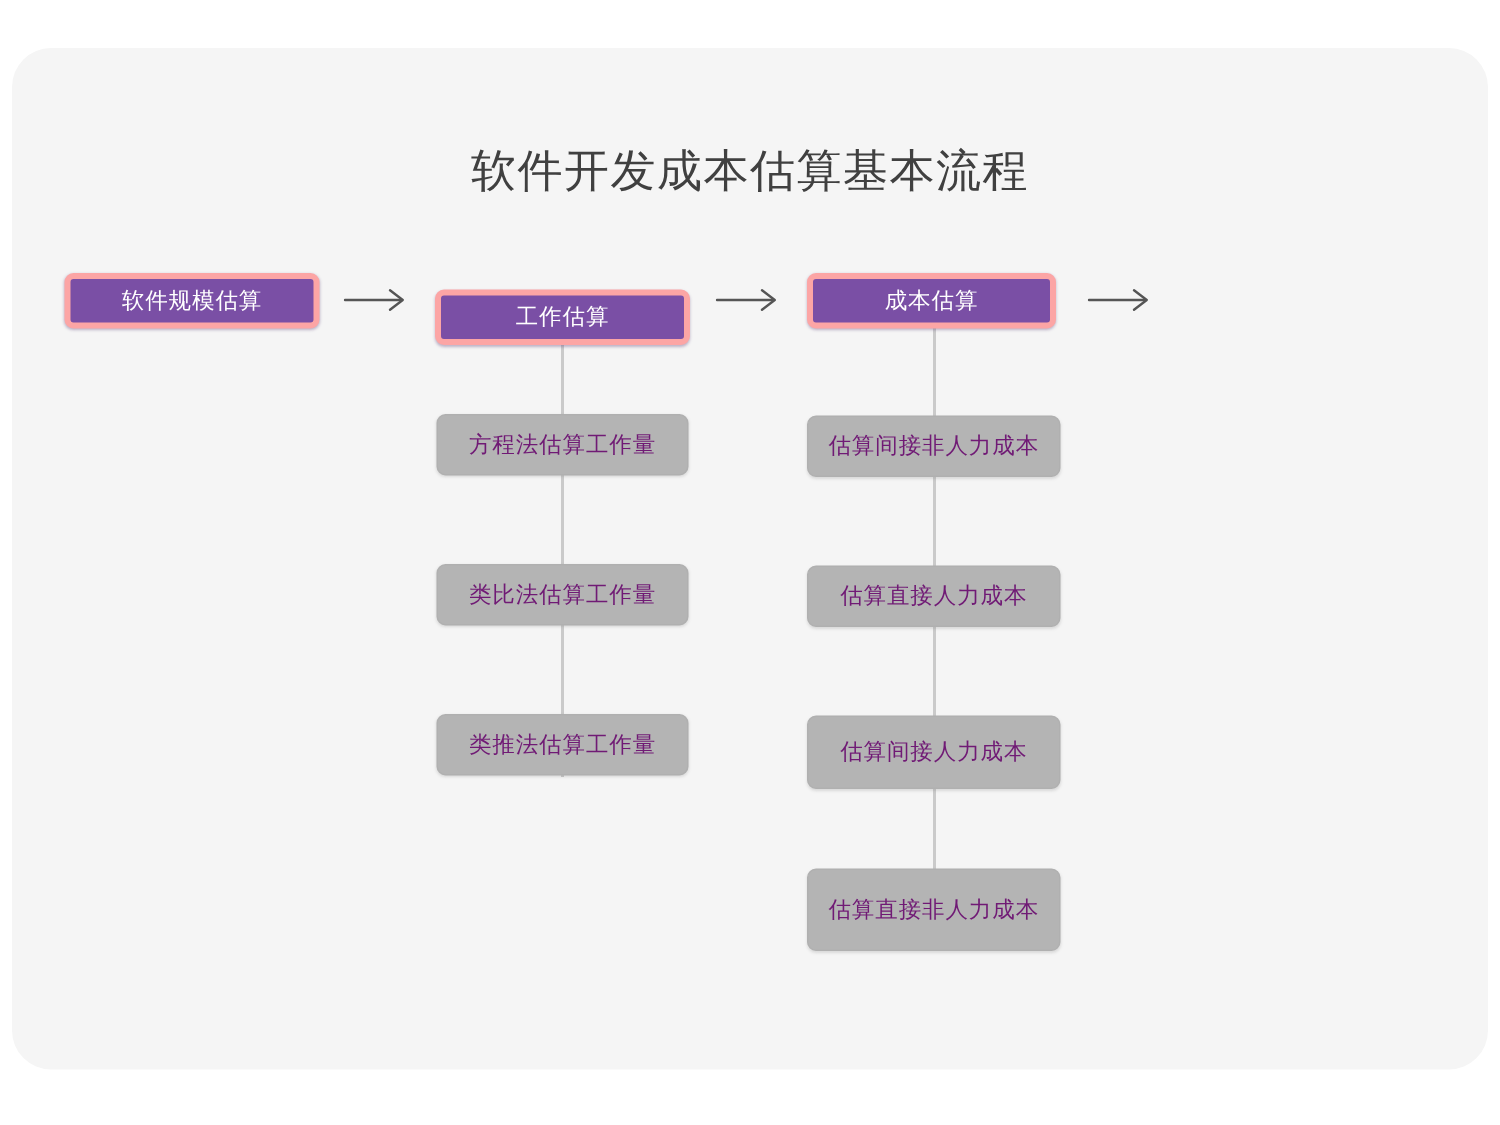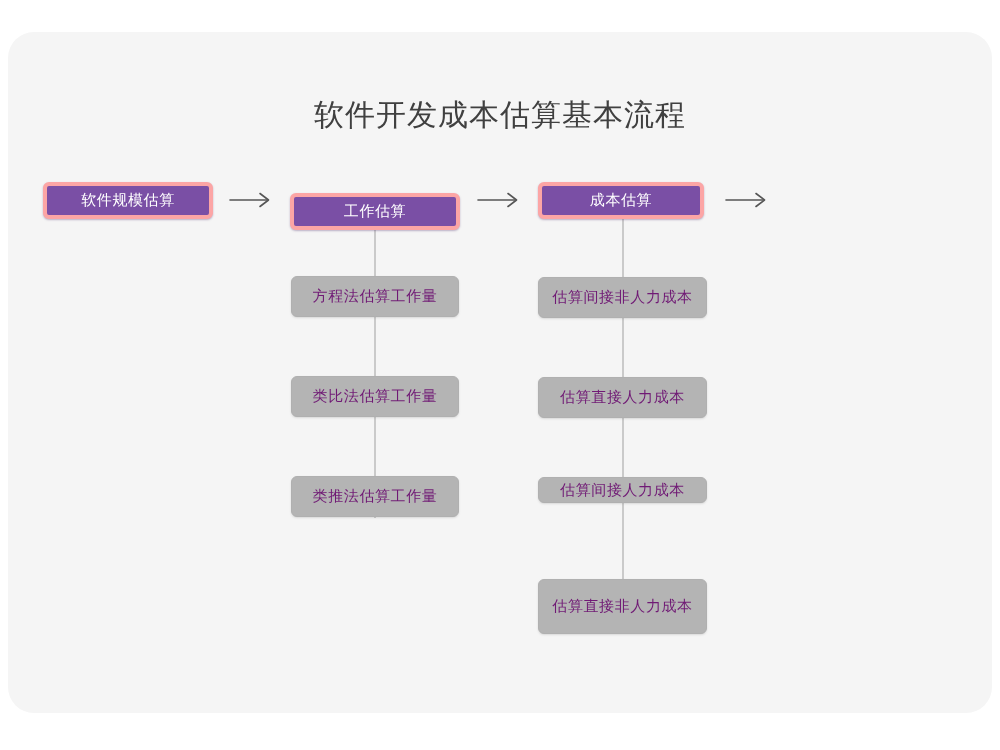--- a/index.html
+++ b/index.html
@@ -153,21 +153,21 @@
   </div>
 
   <div class="node secondary" style="left:538px; top:277px; width:169px; height:41px;">
     <span>估算间接非人力成本</span>
   </div>
 
   <div class="node secondary" style="left:538px; top:377px; width:169px; height:41px;">
     <span>估算直接人力成本</span>
   </div>
 
-  <div class="node secondary" style="left:538px; top:477px; width:169px; height:26px;">
+  <div class="node secondary" style="left:538px; top:477px; width:169px; height:49px;">
     <span>估算间接人力成本</span>
   </div>
 
   <div class="node secondary" style="left:538px; top:579px; width:169px; height:55px;">
     <span>估算直接非人力成本</span>
   </div>
 
 </div>
 
 </body></html>

